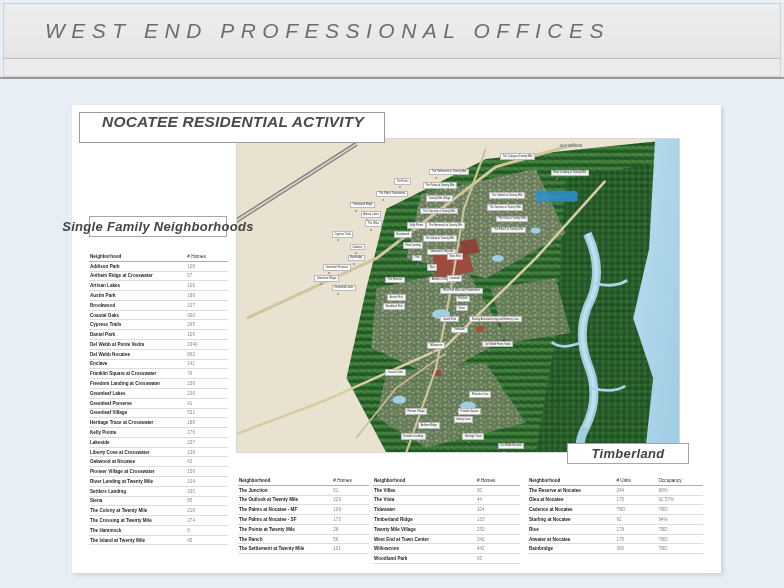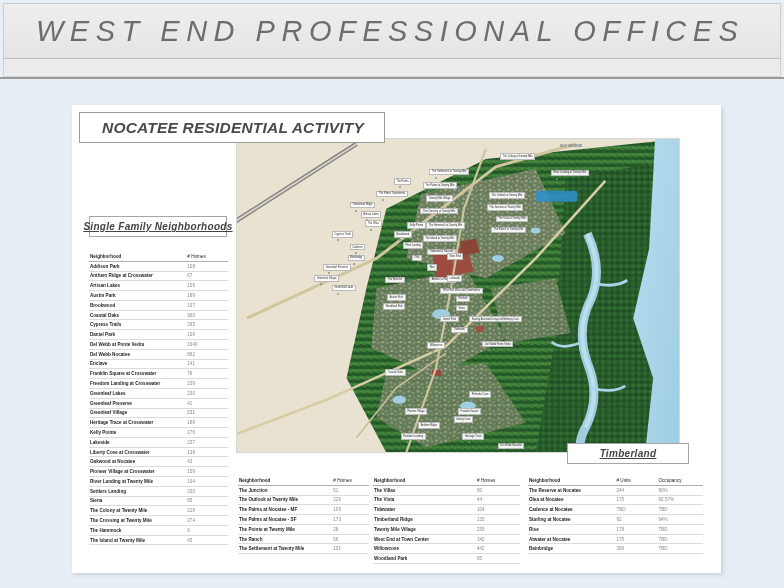--- a/index.html
+++ b/index.html
@@ -13,24 +13,24 @@
   
   .header-banner {
     position: absolute; left: 3px; top: 3px;
     width: 778px; height: 56px;
     background: linear-gradient(180deg,#eeeeee 0%, #e9e9e9 60%, #e4e4e4 100%);
     border: 1px solid #cfcfcf;
     border-bottom: 1px solid #bdbdbd;
     display: flex; align-items: center;
   }
   .header-title {
-    margin-left: 32px;
+    margin-left: 41px;
     font-style: italic;
     font-weight: 400;
-    font-size: 29px;
+    font-size: 21px;
     letter-spacing: 6.5px;
     color: #6d6d70;
     white-space: nowrap;
   }
   .header-strip {
     position: absolute; left: 3px; top: 59px;
     width: 778px; height: 18px;
     background: #ececec;
     border: 1px solid #d2d2d2;
     border-top: none;
@@ -48,21 +48,21 @@
     background: #ffffff;
     box-shadow: 2px 2px 4px rgba(90,100,115,0.22);
   }
 
   
   .title-box {
     position: absolute; left: 79px; top: 112px;
     width: 306px; height: 31px;
     background: #ffffff;
     border: 1px solid #9b9b9b;
-    display: flex; align-items: center;
+    display: flex; align-items: flex-start;
     z-index: 40;
   }
   .title-box span {
     margin-left: 22px;
     font-style: italic; font-weight: bold;
     font-size: 15.5px; color: #4a4a4a;
     letter-spacing: 0.2px; white-space: nowrap;
   }
 
   
@@ -97,22 +97,22 @@
   
   .tag-box {
     position: absolute;
     background: #ffffff;
     border: 1px solid #a6a6a6;
     display: flex; align-items: center; justify-content: center;
     z-index: 45;
   }
   .tag-box span {
     font-style: italic; font-weight: bold;
-    font-size: 10px; color: #444;
-    letter-spacing: 0.3px; white-space: nowrap; text-decoration: underline;
+    font-size: 13px; color: #444;
+    letter-spacing: 0.3px; white-space: nowrap;
   }
   .tag-sf  { left: 89px;  top: 216px; width: 138px; height: 21px; }
   .tag-mf  { left: 567px; top: 443px; width: 122px; height: 21px; }
 
   
   table {
     border-collapse: collapse;
     width: 100%;
     table-layout: fixed;
   }

